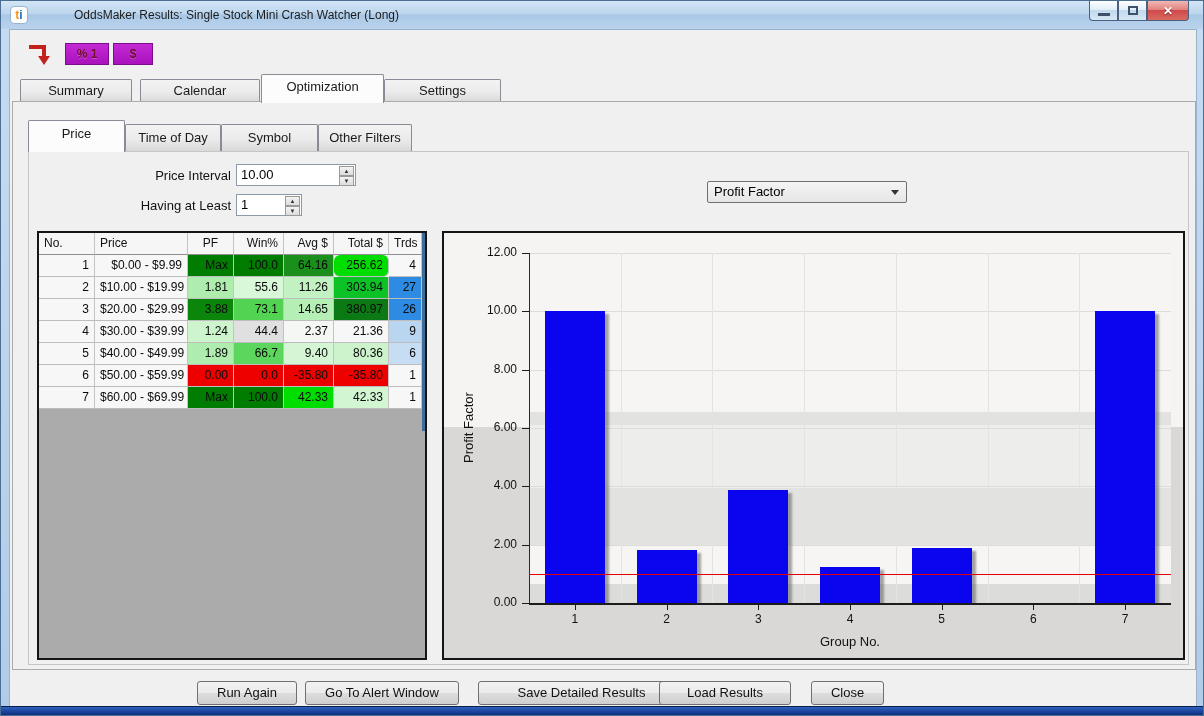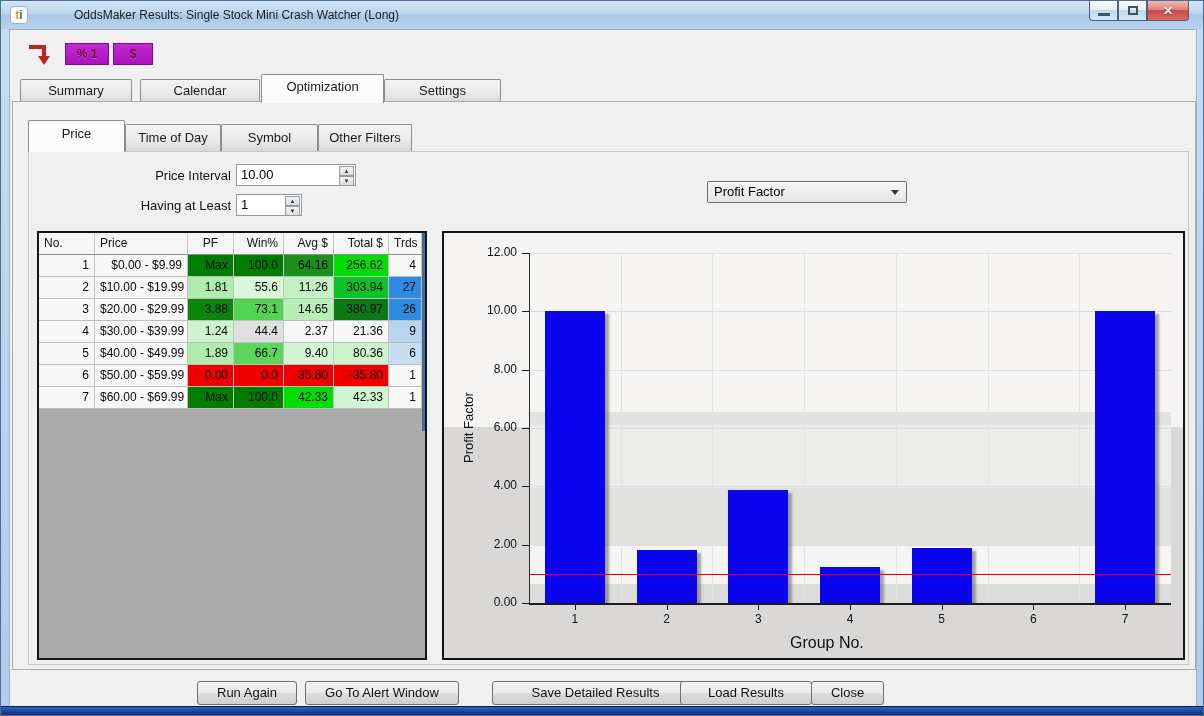--- a/index.html
+++ b/index.html
@@ -85,21 +85,21 @@
   .bar{ position:absolute; background:#0a04ef; box-shadow:4px 3px 2px rgba(95,95,95,.55); }
   .refline{ position:absolute; height:1px; background:#e60000; z-index:5; }
   .yaxis{ position:absolute; width:1px; background:#2a2a2a; }
   .xaxis{ position:absolute; height:2px; background:#1c1c1c; }
   .ytick{ position:absolute; width:7px; height:1px; background:#1c1c1c; }
   .xtick{ position:absolute; width:1px; height:5px; background:#1c1c1c; }
   .ylab{ position:absolute; font-size:12px; color:#111; text-align:right; width:44px; }
   .xlab{ position:absolute; font-size:12px; color:#111; text-align:center; width:40px; }
   .ytitle{ position:absolute; font-size:13px; color:#111; transform:rotate(-90deg);
     transform-origin:center; white-space:nowrap; }
-  .xtitle{ position:absolute; font-size:16px; color:#111; text-align:left; }
+  .xtitle{ position:absolute; font-size:13px; color:#111; text-align:center; }
   
   .pushbtn{ position:absolute; top:651px; height:24px; border:1px solid #707070; border-radius:3px;
     background:linear-gradient(#f2f2f2,#ebebeb 50%,#dddddd 50%,#cfcfcf);
     font-size:13px; color:#111; text-align:center; line-height:22px; }
   
   .bottom-strip{ position:absolute; left:0; bottom:0; width:100%; height:9px;
     background:linear-gradient(#2d62bd,#0e2f80); border-top:1px solid #0a1e4e; }
 </style>
 </head>
 <body>
@@ -178,21 +178,21 @@
               <div class="hc" style="text-align: center;">PF</div>
               <div class="hc" style="text-align: right;">Win%</div>
               <div class="hc" style="text-align: right;">Avg $</div>
               <div class="hc" style="text-align: right;">Total $</div>
               <div class="hc" style="text-align: right;">Trds</div>
               <div class="dc" style="background: rgb(247, 247, 247); text-align: right;">1</div>
               <div class="dc" style="background: rgb(247, 247, 247); text-align: right;">$0.00 - $9.99</div>
               <div class="dc" style="background: rgb(0, 125, 0); text-align: right;">Max</div>
               <div class="dc" style="background: rgb(0, 125, 0); text-align: right;">100.0</div>
               <div class="dc" style="background: rgb(27, 143, 27); text-align: right;">64.16</div>
-              <div class="dc" style="background: rgb(0, 221, 0); text-align: right;">256.62</div>
+              <div class="dc" style="background: rgb(0, 221, 0); text-align: right; border-radius: 6px;">256.62</div>
               <div class="dc" style="background: rgb(247, 247, 247); text-align: right;">4</div>
               <div class="dc" style="background: rgb(247, 247, 247); text-align: right;">2</div>
               <div class="dc" style="background: rgb(247, 247, 247); text-align: right;">$10.00 - $19.99</div>
               <div class="dc" style="background: rgb(174, 237, 174); text-align: right;">1.81</div>
               <div class="dc" style="background: rgb(217, 247, 217); text-align: right;">55.6</div>
               <div class="dc" style="background: rgb(194, 241, 194); text-align: right;">11.26</div>
               <div class="dc" style="background: rgb(12, 194, 38); text-align: right;">303.94</div>
               <div class="dc" style="background: rgb(46, 139, 228); text-align: right;">27</div>
               <div class="dc" style="background: rgb(247, 247, 247); text-align: right;">3</div>
               <div class="dc" style="background: rgb(247, 247, 247); text-align: right;">$20.00 - $29.99</div>
@@ -293,19 +293,19 @@
               <div class="ytitle" style="left: -26px; top: 187px; width: 100px; text-align: center;">Profit Factor</div>
               <div class="xtitle" style="left: 346px; top: 401px; width: 120px;">Group No.</div>
             </div>
         </div>
 
       </div>
     </div>
 
     <div class="pushbtn" style="left:187px; width:100px;">Run Again</div>
     <div class="pushbtn" style="left:295px; width:154px;">Go To Alert Window</div>
-    <div class="pushbtn" style="left:482px; width:207px;">Save Detailed Results</div>
-    <div class="pushbtn" style="left:670px; width:132px;">Load Results</div>
+    <div class="pushbtn" style="left:468px; width:207px;">Save Detailed Results</div>
+    <div class="pushbtn" style="left:649px; width:132px;">Load Results</div>
     <div class="pushbtn" style="left:801px; width:73px;">Close</div>
   </div>
 
   <div class="bottom-strip"></div>
 </div>
 
 </body></html>

